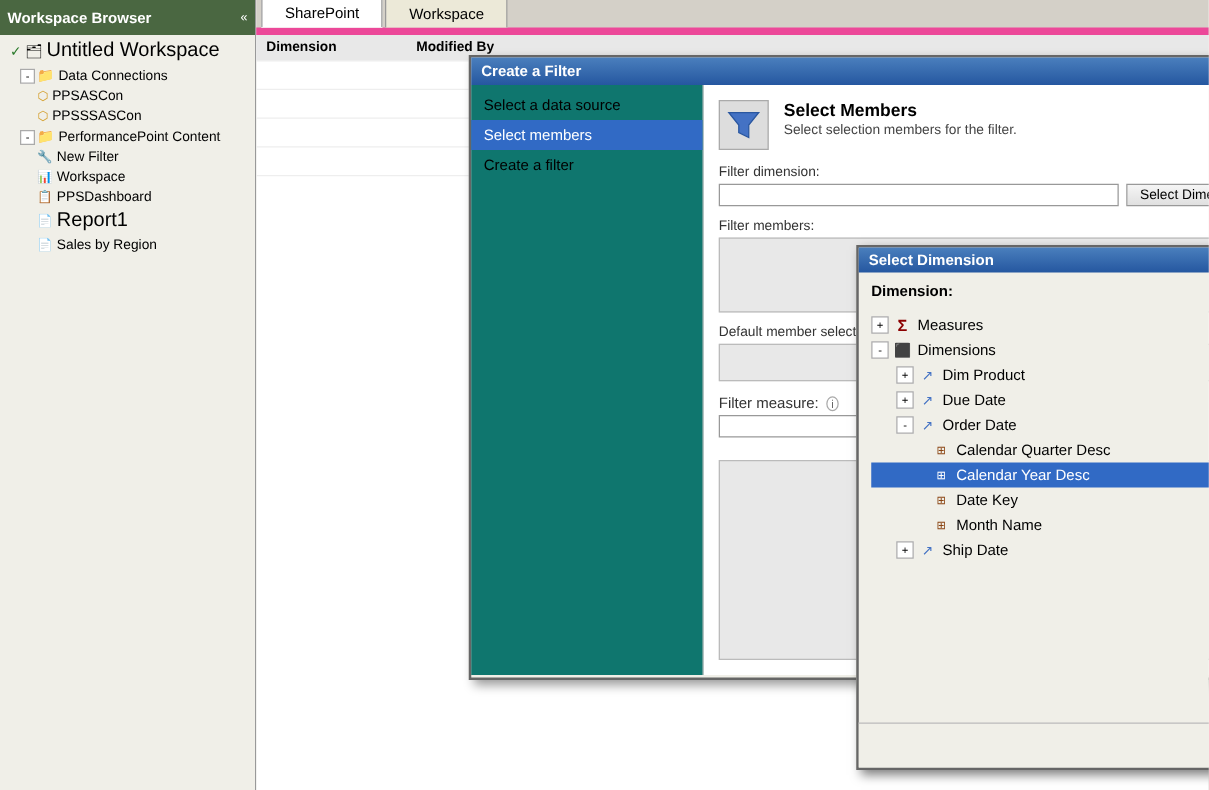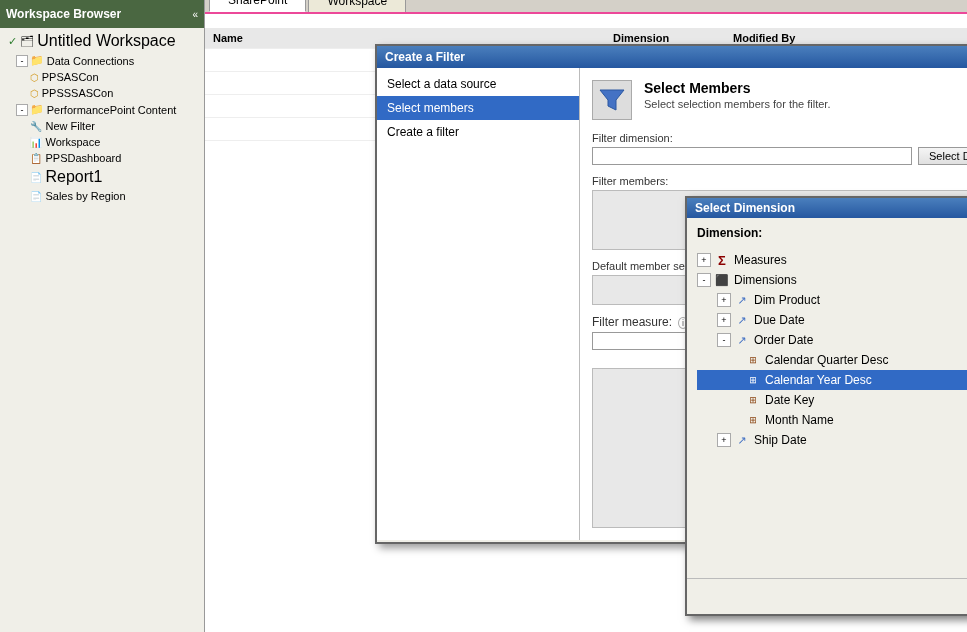--- a/index.html
+++ b/index.html
@@ -1,36 +1,36 @@
 <!DOCTYPE html>
 <html><head>
   <meta charset="utf-8">
   <style>
     * { box-sizing: border-box; margin: 0; padding: 0; font-family: 'Segoe UI', Tahoma, Arial, sans-serif; font-size: 12px; }
     body { background: #d4d0c8; width: 967px; height: 632px; overflow: hidden; position: relative; }
 
     
-    .top-bar { display: flex; height: 14px; background: #d4d0c8; border-bottom: 2px solid #ec4899; text-align: center; }
+    .top-bar { display: flex; height: 28px; background: #d4d0c8; border-bottom: 6px solid #ec4899; text-align: center; }
     .top-tab { padding: 4px 18px; cursor: pointer; border: 1px solid #999; border-bottom: none; background: #ece9d8; margin-right: 2px; margin-top: 3px; font-size: 12px; }
     .top-tab.active { background: #fff; border-bottom: 1px solid #fff; margin-top: 2px; }
     .top-tab-sharepoint { background: #fff; }
 
     
     .sidebar { position: absolute; left: 0; top: 0; width: 205px; height: 632px; background: #f0efe8; border-right: 1px solid #999; }
 
     
     .main-area { position: absolute; left: 205px; top: 0; right: 0; top: 0; height: 632px; background: #fff; }
 
     
     .dialog-filter { position: absolute; left: 170px; top: 44px; width: 700px; height: 500px; background: #f0efe8; border: 2px solid #666; box-shadow: 4px 4px 8px rgba(0,0,0,0.4); z-index: 10; }
     .dialog-titlebar { background: linear-gradient(to bottom, #4a7fbd, #2557a0); color: white; padding: 4px 8px; display: flex; align-items: center; justify-content: space-between; font-size: 12px; font-weight: bold; }
     .dialog-body { display: flex; height: calc(100% - 24px); }
 
     
-    .dialog-leftnav { width: 203px; background: #ffffff; border-right: 1px solid #bbb; padding: 4px 0; }
+    .dialog-leftnav { width: 186px; background: #0f766e; border-right: 1px solid #bbb; padding: 4px 0; }
     .dialog-nav-item { padding: 5px 10px; cursor: pointer; font-size: 12px; color: #000; }
     .dialog-nav-item.active { background: #316ac5; color: #fff; }
 
     
     .dialog-content { flex: 1; padding: 12px; background: #fff; display: flex; flex-direction: column; }
     .dialog-header-area { display: flex; align-items: flex-start; margin-bottom: 12px; }
     .dialog-icon { width: 40px; height: 40px; background: #ddd; border: 1px solid #aaa; display: flex; align-items: center; justify-content: center; margin-right: 12px; flex-shrink: 0; }
     .dialog-title-text h2 { font-size: 14px; font-weight: bold; color: #000; margin-bottom: 2px; }
     .dialog-title-text p { font-size: 11px; color: #444; }
 
@@ -146,21 +146,20 @@
 
   <div class="top-bar">
     <div style="display:flex;align-items:flex-end;height:100%;padding-left:4px">
       <div class="top-tab active top-tab-sharepoint">SharePoint</div>
       <div class="top-tab">Workspace</div>
     </div>
   </div>
 
   <div class="bg-content">
     <div class="bg-row bg-row-header">
-      <span style="width:400px;font-size:11px">Name</span>
       <span style="width:120px;font-size:11px">Dimension</span>
       <span style="font-size:11px">Modified By</span>
     </div>
     <div class="bg-row">
       <span style="width:400px"></span>
       <span style="width:120px">2014 12:...</span>
       <span>Installati...</span>
     </div>
     <div class="bg-row">
       <span style="width:400px"></span>

